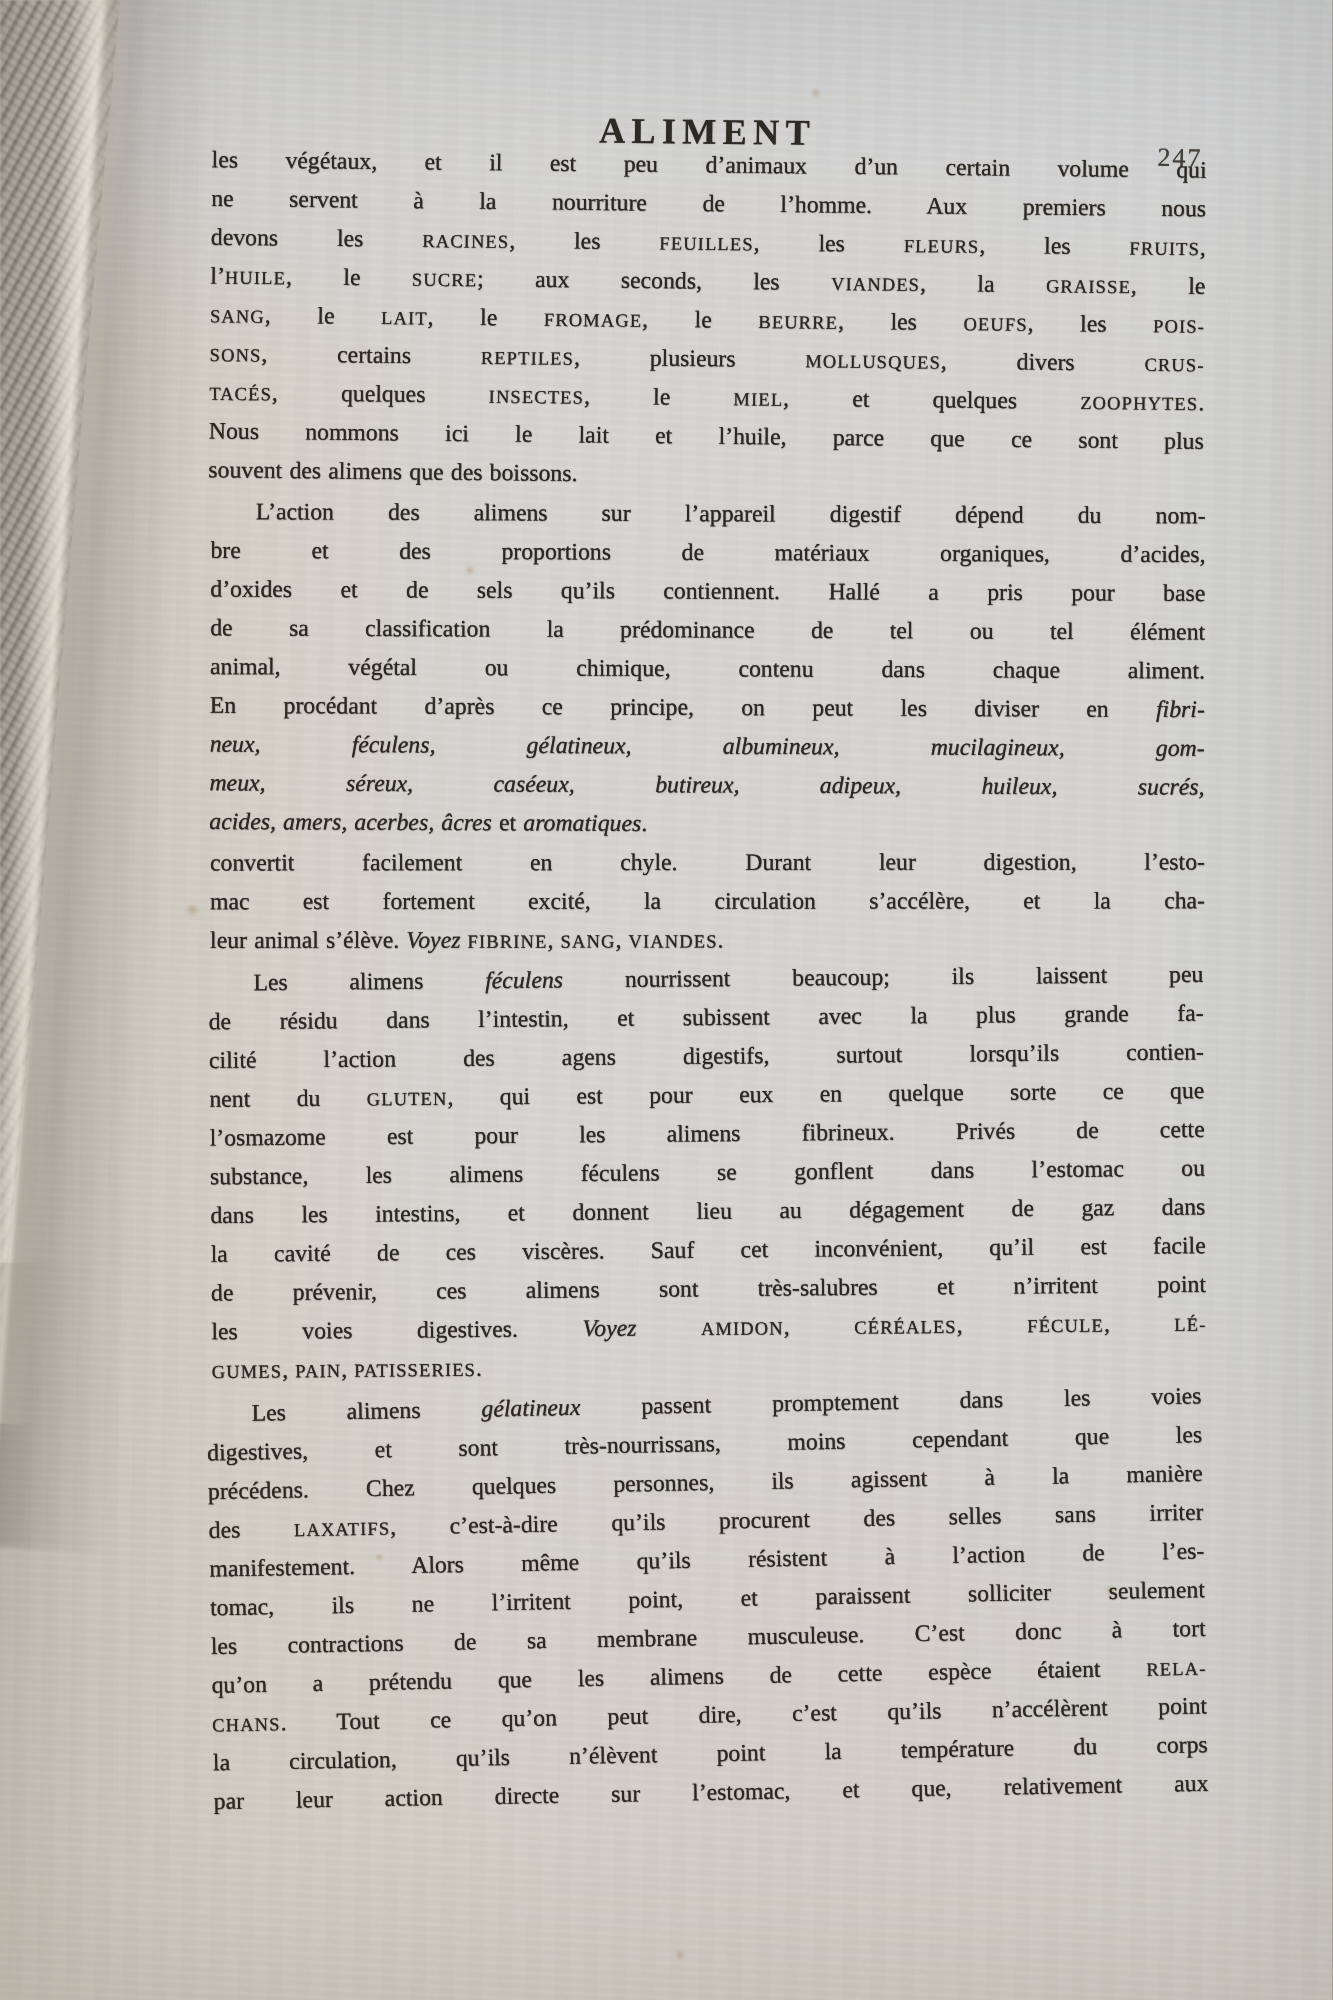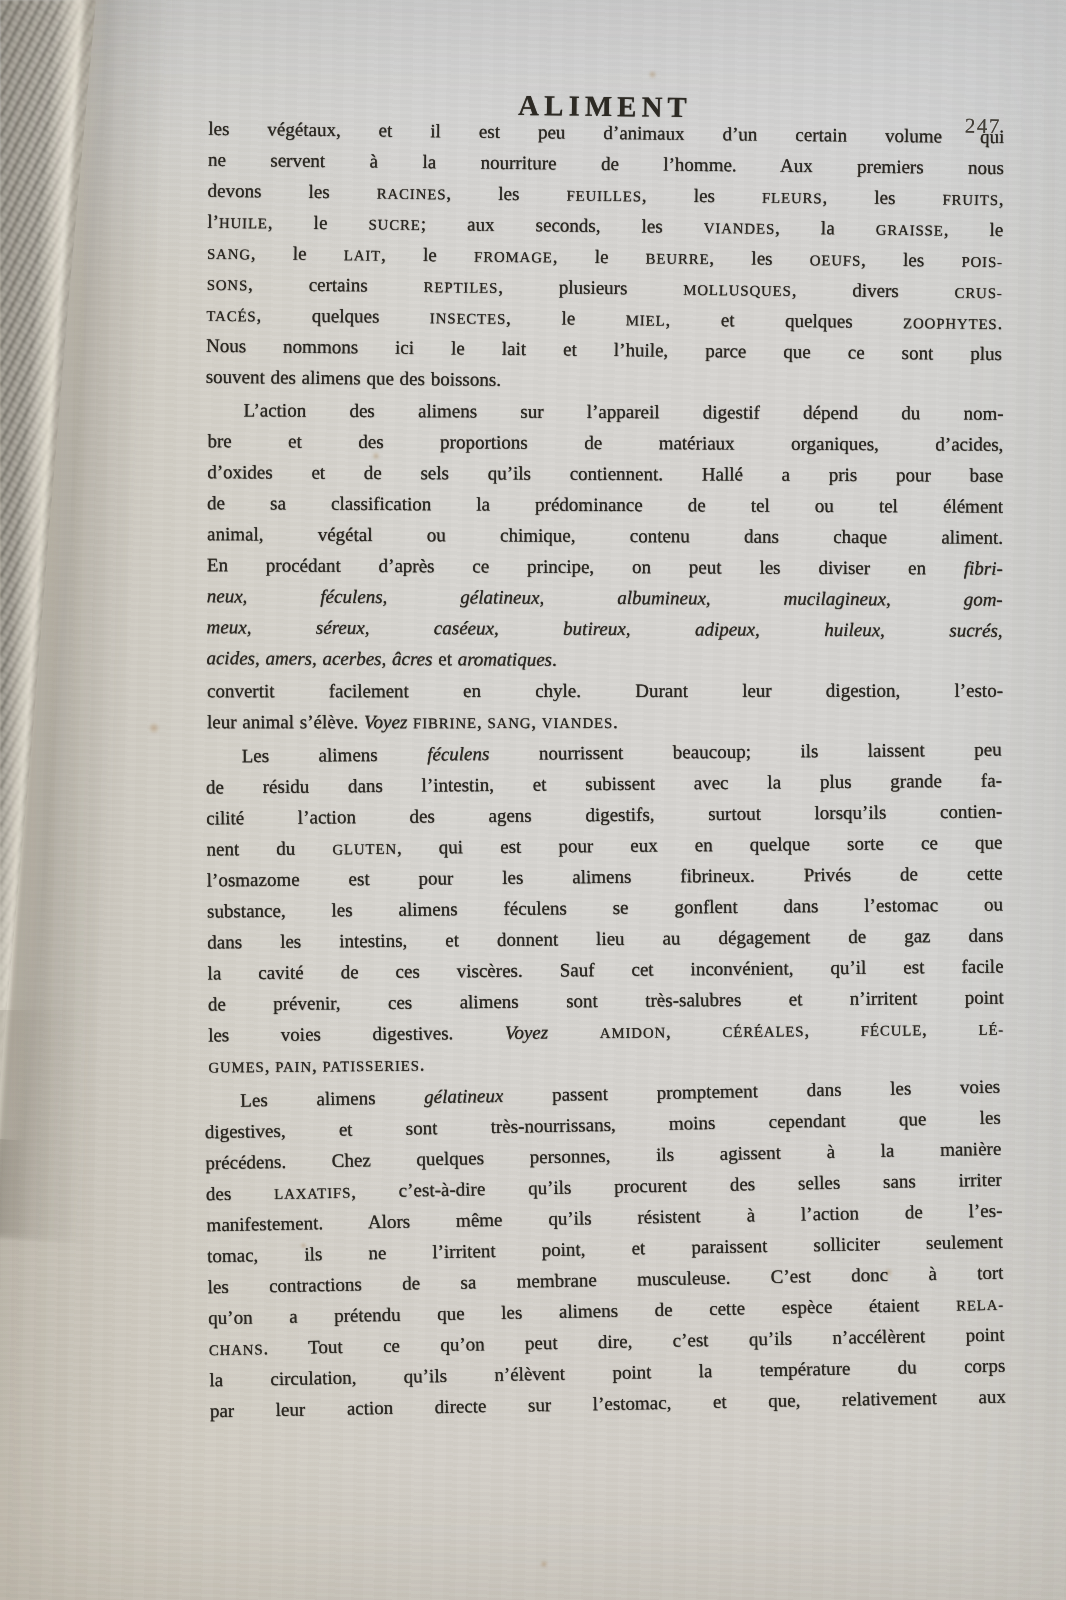--- a/index.html
+++ b/index.html
@@ -57,21 +57,20 @@
   .s1 { left: 148px; top: 722px; width: 12px; height: 12px; }
   .s2 { left: 372px; top: 452px; width: 8px;  height: 8px;  }
   .s3 { left: 648px; top: 70px;  width: 9px;  height: 9px;  }
   .s4 { left: 884px; top: 1268px; width: 9px; height: 9px; }
   .s5 { left: 300px; top: 1242px; width: 7px; height: 7px; }
   .s6 { left: 540px; top: 1560px; width: 8px; height: 8px; }
   
   .page-content {
     position: absolute; left: 168px; top: 90px; width: 796px;
     color: #2b2822;
-    margin-left: 39px;
   }
   .header-row { position: relative; height: 0; }
   .running-title {
     position: absolute; left: 0; right: 0; top: 0;
     text-align: center; font-weight: bold; font-size: 29px;
     letter-spacing: 5px; transform: rotate(0.6deg);
     color: #2e2b25;
     text-shadow: 0 0 0.8px rgba(46,43,37,0.8);
   }
   .page-number {
@@ -140,20 +139,21 @@
           <div class="line"><span class="p">d’oxides et de sels qu’ils contiennent. Hallé a pris pour base</span></div>
           <div class="line"><span class="p">de sa classification la prédominance de tel ou tel élément</span></div>
           <div class="line"><span class="p">animal, végétal ou chimique, contenu dans chaque aliment.</span></div>
           <div class="line"><span class="p">En procédant d’après ce principe, on peut les diviser en </span><span class="it">fibri-</span></div>
           <div class="line"><span class="it">neux, féculens, gélatineux, albumineux, mucilagineux, gom-</span></div>
           <div class="line"><span class="it">meux, séreux, caséeux, butireux, adipeux, huileux, sucrés,</span></div>
           <div class="line noj"><span class="it">acides, amers, acerbes, âcres</span><span class="p"> et </span><span class="it">aromatiques</span><span class="p">.</span></div>
         </div>
         <div class="paragraph para-2">
           <div class="line"><span class="p">convertit facilement en chyle. Durant leur digestion, l’esto-</span></div>
+          <div class="line"><span class="p">mac est fortement excité, la circulation s’accélère, et la cha-</span></div>
           <div class="line noj"><span class="p">leur animal s’élève. </span><span class="it">Voyez</span><span class="p"> </span><span class="sc">FIBRINE</span><span class="p">, </span><span class="sc">SANG</span><span class="p">, </span><span class="sc">VIANDES</span><span class="p">.</span></div>
         </div>
         <div class="paragraph para-3">
           <div class="line ind"><span class="p">Les alimens </span><span class="it">féculens</span><span class="p"> nourrissent beaucoup; ils laissent peu</span></div>
           <div class="line"><span class="p">de résidu dans l’intestin, et subissent avec la plus grande fa-</span></div>
           <div class="line"><span class="p">cilité l’action des agens digestifs, surtout lorsqu’ils contien-</span></div>
           <div class="line"><span class="p">nent du </span><span class="sc">GLUTEN</span><span class="p">, qui est pour eux en quelque sorte ce que</span></div>
           <div class="line"><span class="p">l’osmazome est pour les alimens fibrineux. Privés de cette</span></div>
           <div class="line"><span class="p">substance, les alimens féculens se gonflent dans l’estomac ou</span></div>
           <div class="line"><span class="p">dans les intestins, et donnent lieu au dégagement de gaz dans</span></div>

